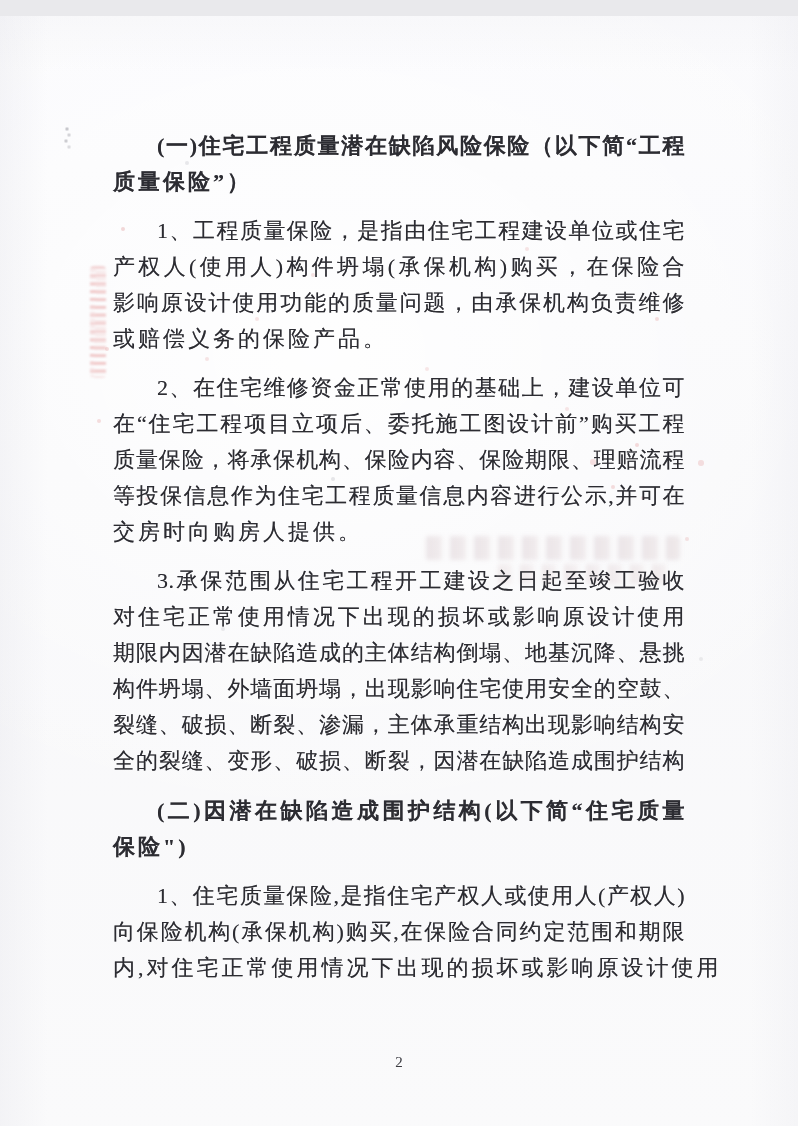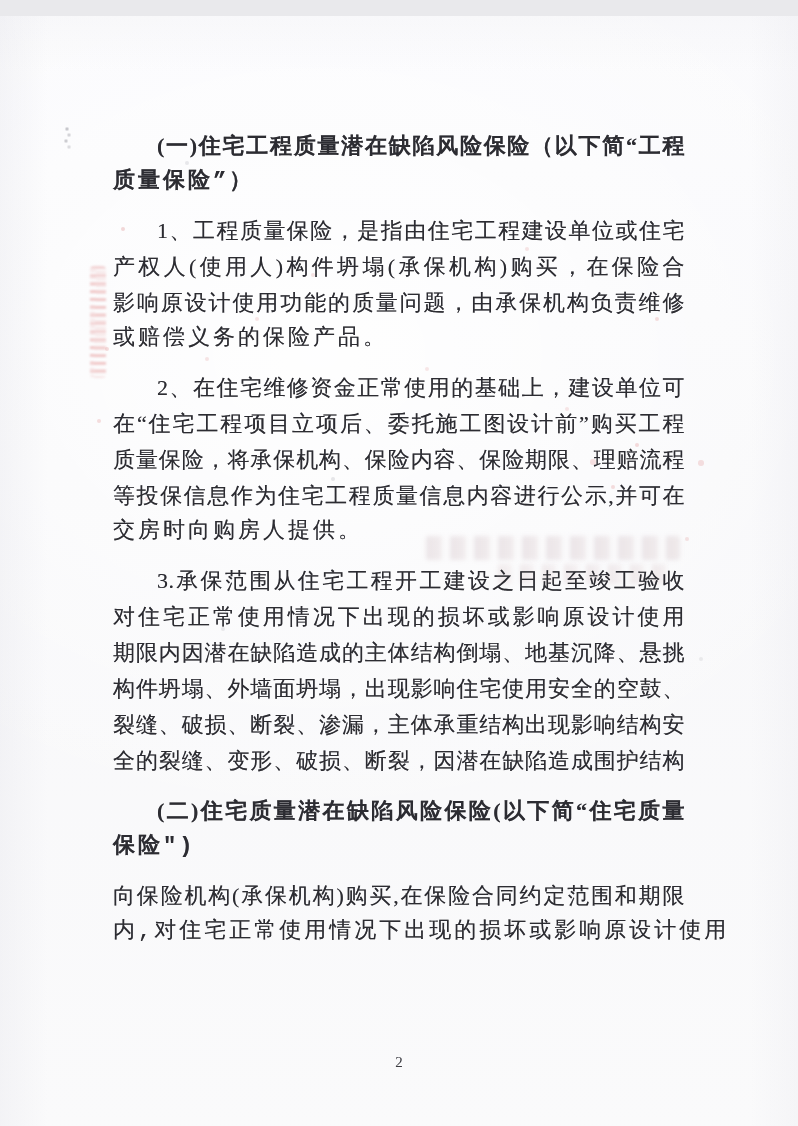--- a/index.html
+++ b/index.html
@@ -45,21 +45,20 @@
     text-align: justify;
     text-align-last: justify;
     letter-spacing: 0.5px;
     white-space: nowrap;
     text-shadow: 0 0 0.5px rgba(44,44,50,0.55);
   }
   .line.first { text-indent: 2em; }
   .line.last {
     text-align-last: left;
     letter-spacing: 3px;
-    font-family: Liberation Mono, monospace;
   }
 
   .page-number {
     position: absolute;
     top: 1038px;
     left: 0;
     width: 100%;
     text-align: center;
     font-size: 15px;
     color: #3a3a40;
@@ -165,23 +164,24 @@
       </div>
       <div class="block para">
         <div class="line first">3.承保范围从住宅工程开工建设之日起至竣工验收</div>
         <div class="line">对住宅正常使用情况下出现的损坏或影响原设计使用</div>
         <div class="line">期限内因潜在缺陷造成的主体结构倒塌、地基沉降、悬挑</div>
         <div class="line">构件坍塌、外墙面坍塌，出现影响住宅使用安全的空鼓、</div>
         <div class="line">裂缝、破损、断裂、渗漏，主体承重结构出现影响结构安</div>
         <div class="line">全的裂缝、变形、破损、断裂，因潜在缺陷造成围护结构</div>
       </div>
       <div class="block heading">
-        <div class="line first">(二)住宅质量潜在缺陷风险保险(以下简“住宅质量</div>
+        <div class="line first">(二)因潜在缺陷造成围护结构(以下简“住宅质量</div>
         <div class="line last">保险")</div>
       </div>
       <div class="block para">
+        <div class="line first">1、住宅质量保险,是指住宅产权人或使用人(产权人)</div>
         <div class="line">向保险机构(承保机构)购买,在保险合同约定范围和期限</div>
         <div class="line last">内,对住宅正常使用情况下出现的损坏或影响原设计使用</div>
       </div>
     </div>
 
   <div class="page-number">2</div>
 </div>
 
 </body></html>

